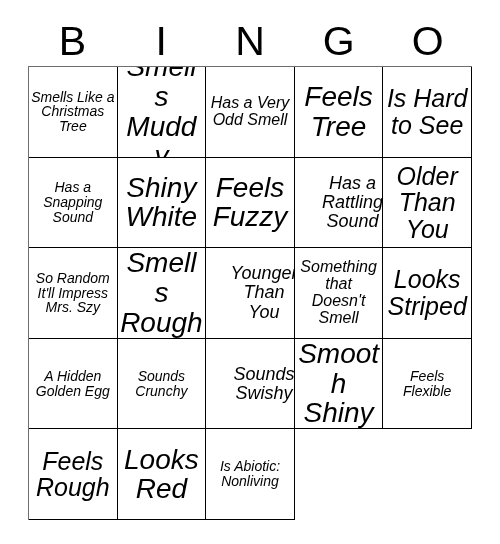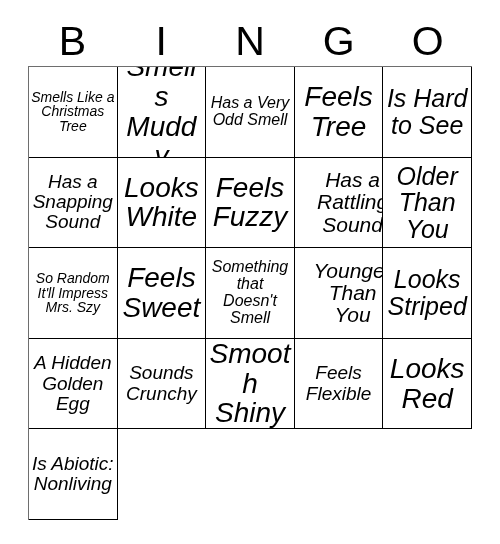--- a/index.html
+++ b/index.html
@@ -66,22 +66,22 @@
   }
   .cell-text {
     display: block;
     width: 100%;
     line-height: 1.06;
     word-wrap: break-word;
   }
   
   .fs-xxl .cell-text { font-size: 28px; }
   .fs-xl  .cell-text { font-size: 25px; }
-  .fs-l   .cell-text { font-size: 21px; margin-left: 28px; }
-  .fs-m   .cell-text { font-size: 19px; }
+  .fs-l   .cell-text { font-size: 18px; margin-left: 28px; }
+  .fs-m   .cell-text { font-size: 14px; }
   .fs-s   .cell-text { font-size: 16px; }
   .fs-xs  .cell-text { font-size: 14px; }
 </style>
 </head>
 <body>
 
 <div class="card">
 
   <div class="header-row">
     <div class="header-cell">B</div>
@@ -104,57 +104,63 @@
       <div class="cell fs-xxl">
         <span class="cell-text">Feels Tree</span>
       </div>
       <div class="cell fs-xl">
         <span class="cell-text">Is Hard to See</span>
       </div>
       <div class="cell fs-m">
         <span class="cell-text">Has a Snapping Sound</span>
       </div>
       <div class="cell fs-xxl">
-        <span class="cell-text">Looks White</span>
+        <span class="cell-text">Shiny White</span>
       </div>
       <div class="cell fs-xxl">
         <span class="cell-text">Feels Fuzzy</span>
       </div>
       <div class="cell fs-l">
         <span class="cell-text">Has a Rattling Sound</span>
       </div>
       <div class="cell fs-xl">
         <span class="cell-text">Older Than You</span>
       </div>
       <div class="cell fs-xs">
         <span class="cell-text">So Random It'll Impress Mrs. Szy</span>
       </div>
       <div class="cell fs-xxl">
-        <span class="cell-text">Feels Sweet</span>
+        <span class="cell-text">Smells Rough</span>
+      </div>
+      <div class="cell fs-l">
+        <span class="cell-text">Younger Than You</span>
       </div>
       <div class="cell fs-s">
         <span class="cell-text">Something that Doesn't Smell</span>
-      </div>
-      <div class="cell fs-l">
-        <span class="cell-text">Younger Than You</span>
       </div>
       <div class="cell fs-xl">
         <span class="cell-text">Looks Striped</span>
       </div>
       <div class="cell fs-m">
         <span class="cell-text">A Hidden Golden Egg</span>
       </div>
       <div class="cell fs-m">
         <span class="cell-text">Sounds Crunchy</span>
       </div>
+      <div class="cell fs-l">
+        <span class="cell-text">Sounds Swishy</span>
+      </div>
       <div class="cell fs-xxl">
         <span class="cell-text">Smooth Shiny</span>
       </div>
       <div class="cell fs-m">
         <span class="cell-text">Feels Flexible</span>
+      </div>
+      <div class="cell fs-xl">
+        <span class="cell-text">Feels Rough</span>
       </div>
       <div class="cell fs-xxl">
         <span class="cell-text">Looks Red</span>
       </div>
       <div class="cell fs-m">
         <span class="cell-text">Is Abiotic: Nonliving</span>
       </div>
     </div>
 
 </div>

